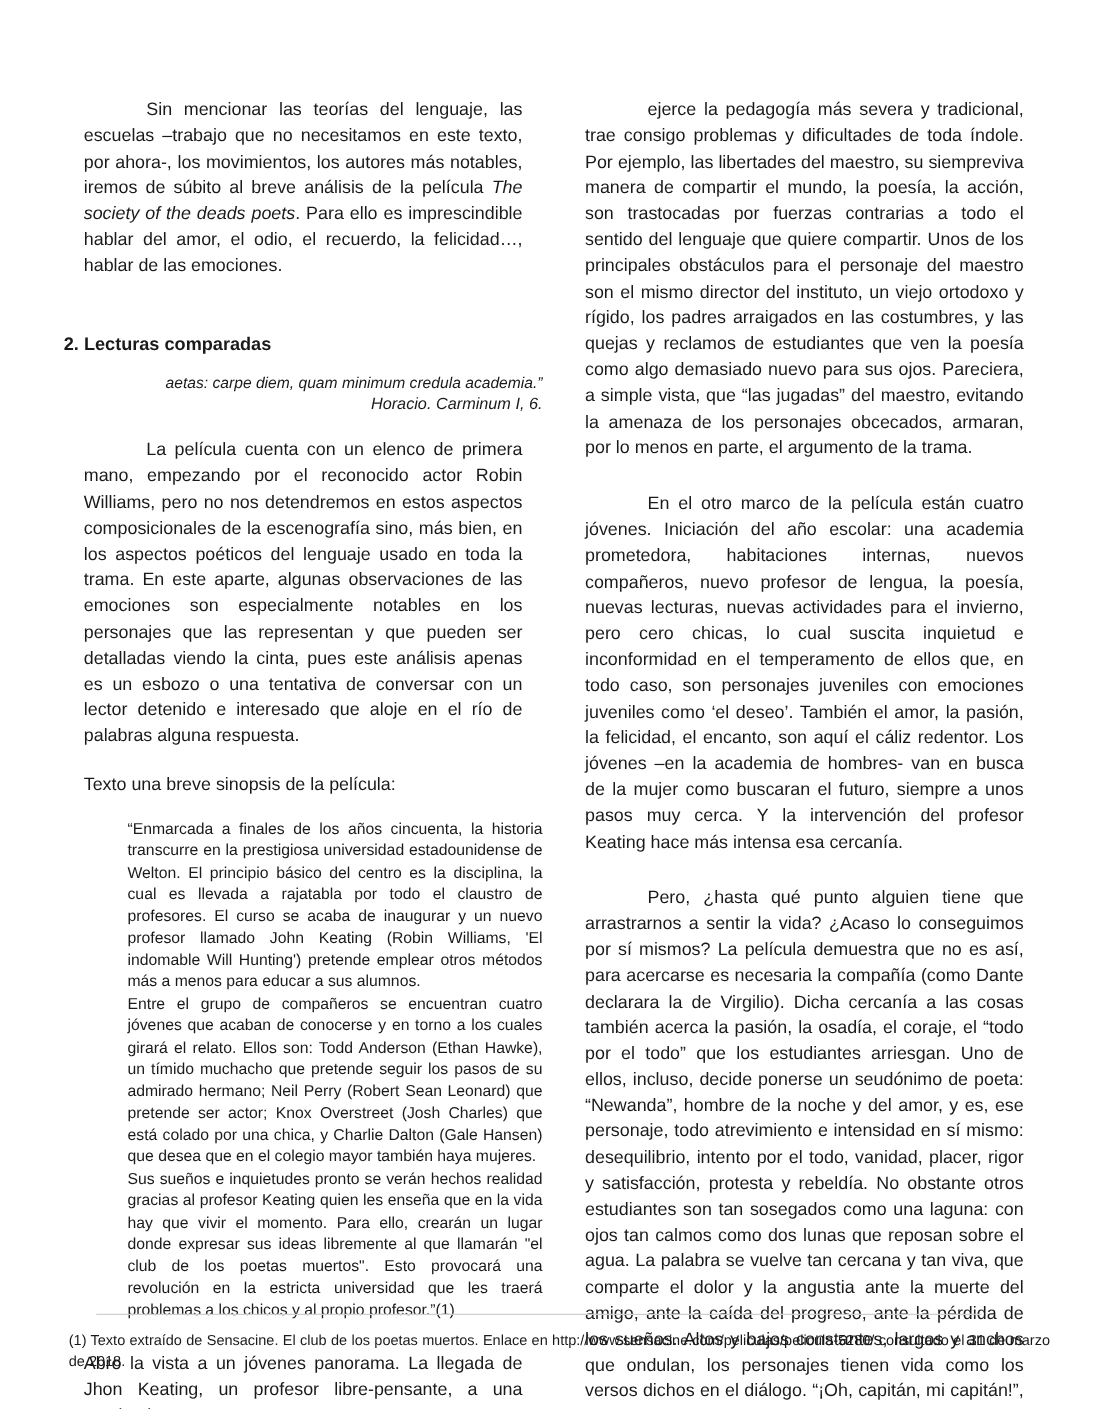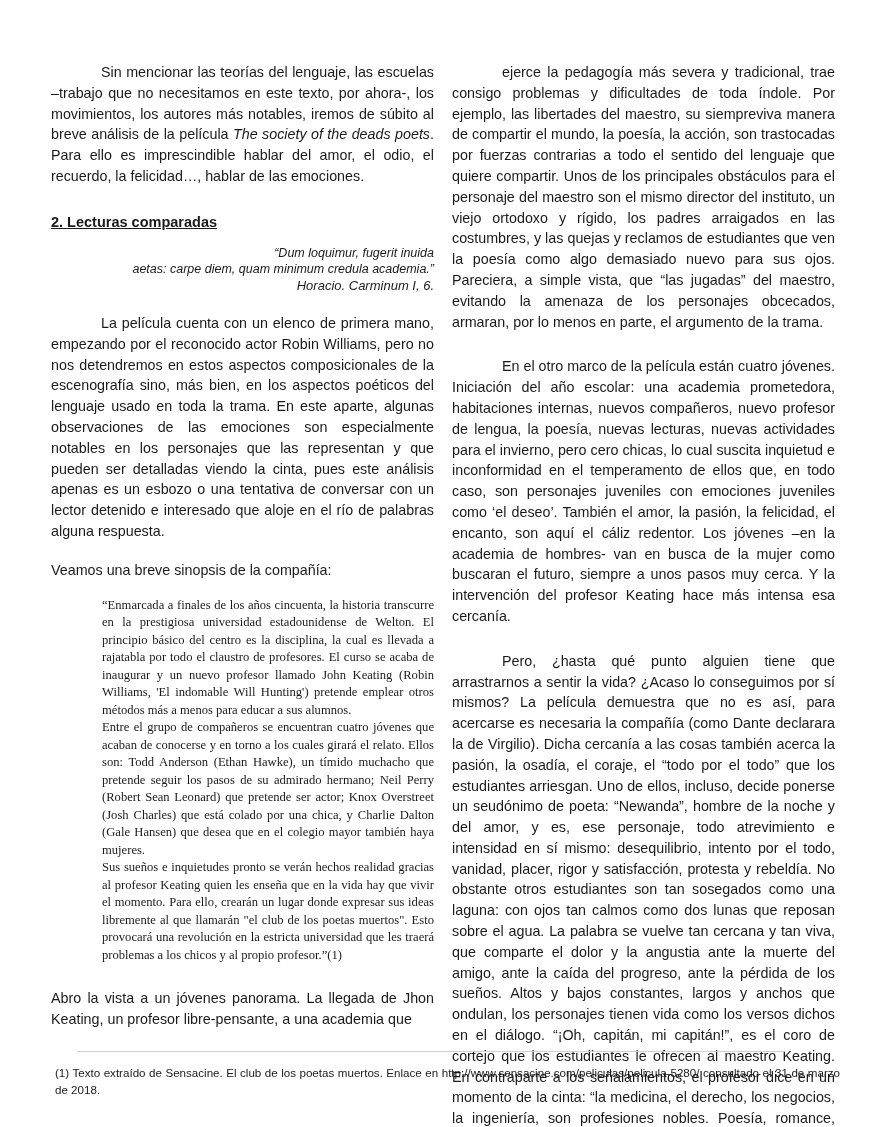--- a/index.html
+++ b/index.html
@@ -7,64 +7,63 @@
       width: 886px; height: 1127px; position: relative; overflow: hidden;
       font-family: "Liberation Sans", "DejaVu Sans", sans-serif;
       color: #1a1a1a;
     }
     .col {
       position: absolute; top: 62px; width: 383px;
       font-size: 14.3px; line-height: 20.8px; text-align: justify;
     }
     .col-left { left: 51px; }
     .col-right { left: 452px; }
-    p { margin: 0; }
+    p { margin: 16px; }
     .indent { text-indent: 50px; }
     .gap-sm { margin-top: 18px; }
     .gap-md { margin-top: 24px; }
     .heading {
-      font-weight: bold; font-size: 14.5px; margin-top: 25px; margin-bottom: 12px; text-decoration: underline;
+      font-weight: bold; font-size: 14.5px; margin-top: 42px; margin-bottom: 12px;
     }
     .epigraph {
       text-align: right; font-style: italic; font-size: 12.5px; line-height: 16.5px;
       margin-bottom: 19px;
     }
     .epigraph .src { font-size: 13px; }
     .blockquote {
       margin-left: 51px; margin-top: 16px; font-size: 12.6px; line-height: 17.5px;
       text-align: justify;
     }
-    .blockquote p { margin: 0; font-family: Liberation Serif, serif; }
+    .blockquote p { margin: 0; }
     .divider {
       position: absolute; left: 77px; width: 708px; top: 1051px; height: 0;
       border-top: 1px solid #cfcfcf;
     }
     .footnote {
       position: absolute; left: 55px; top: 1064px; width: 785px;
       font-size: 11.6px; line-height: 17px; text-align: justify; text-align-last: left;
     }
     .title-italic { font-style: italic; }
   </style>
 </head>
 <body>
 
 <div class="col col-left">
   <p class="indent"><span>Sin mencionar las teorías del lenguaje, las escuelas –trabajo que no necesitamos en este texto, por ahora-, los movimientos, los autores más notables, iremos de súbito al breve análisis de la película </span><span class="title-italic">The society of the deads poets</span><span>. Para ello es imprescindible hablar del amor, el odio, el recuerdo, la felicidad…, hablar de las emociones.</span></p>
 
   <div class="heading">2. Lecturas comparadas</div>
 
   <div class="epigraph">
-    <div>“Dum loquimur, fugerit inuida</div>
     <div>aetas: carpe diem, quam minimum credula academia.”</div>
     <div class="src">Horacio. Carminum I, 6.</div>
   </div>
 
   <p class="indent">La película cuenta con un elenco de primera mano, empezando por el reconocido actor Robin Williams, pero no nos detendremos en estos aspectos composicionales de la escenografía sino, más bien, en los aspectos poéticos del lenguaje usado en toda la trama. En este aparte, algunas observaciones de las emociones son especialmente notables en los personajes que las representan y que pueden ser detalladas viendo la cinta, pues este análisis apenas es un esbozo o una tentativa de conversar con un lector detenido e interesado que aloje en el río de palabras alguna respuesta.</p>
 
-  <p class="gap-sm">Veamos una breve sinopsis de la compañía:</p>
+  <p class="gap-sm">Texto una breve sinopsis de la película:</p>
 
   <div class="blockquote">
     <p>“Enmarcada a finales de los años cincuenta, la historia transcurre en la prestigiosa universidad estadounidense de Welton. El principio básico del centro es la disciplina, la cual es llevada a rajatabla por todo el claustro de profesores. El curso se acaba de inaugurar y un nuevo profesor llamado John Keating (Robin Williams, 'El indomable Will Hunting') pretende emplear otros métodos más a menos para educar a sus alumnos.</p>
     <p>Entre el grupo de compañeros se encuentran cuatro jóvenes que acaban de conocerse y en torno a los cuales girará el relato. Ellos son: Todd Anderson (Ethan Hawke), un tímido muchacho que pretende seguir los pasos de su admirado hermano; Neil Perry (Robert Sean Leonard) que pretende ser actor; Knox Overstreet (Josh Charles) que está colado por una chica, y Charlie Dalton (Gale Hansen) que desea que en el colegio mayor también haya mujeres.</p>
     <p>Sus sueños e inquietudes pronto se verán hechos realidad gracias al profesor Keating quien les enseña que en la vida hay que vivir el momento. Para ello, crearán un lugar donde expresar sus ideas libremente al que llamarán "el club de los poetas muertos". Esto provocará una revolución en la estricta universidad que les traerá problemas a los chicos y al propio profesor.”(1)</p>
   </div>
 
   <p class="gap-md" style="text-align-last:left;">Abro la vista a un jóvenes panorama. La llegada de Jhon Keating, un profesor libre-pensante, a una academia que</p>
 </div>
 

